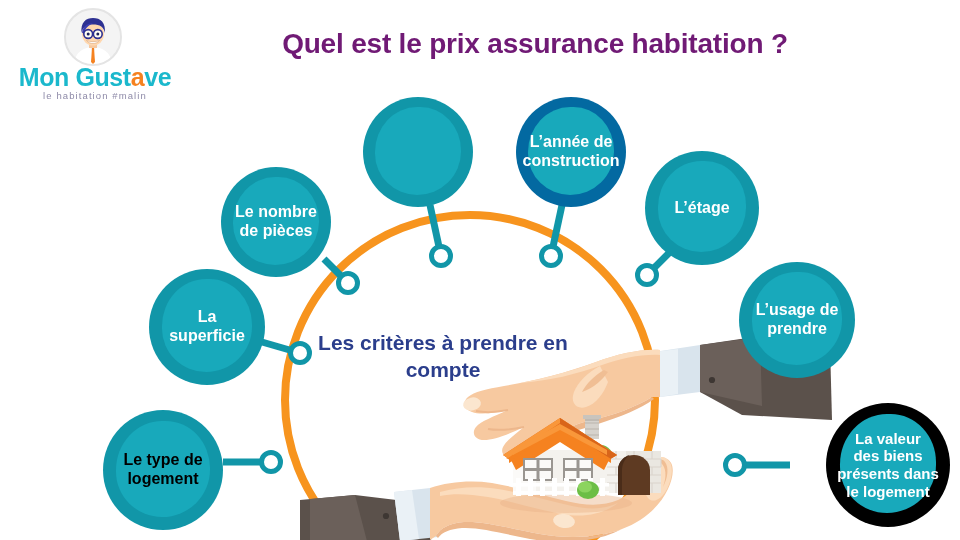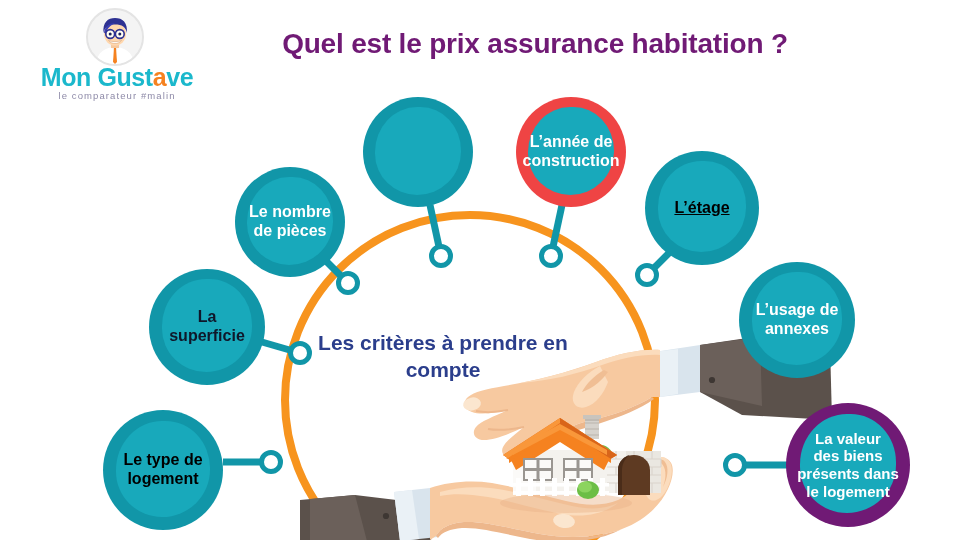--- a/index.html
+++ b/index.html
@@ -10,21 +10,21 @@
     overflow: hidden;
   }
   #stage {
     position: relative;
     width: 960px; height: 540px;
     background: #ffffff;
   }
 
   
   #logo {
-    position: absolute; left: 22px; top: 6px;
+    position: absolute; left: 0; top: 6px;
     width: 190px; height: 100px;
   }
   #avatar-frame {
     position: absolute; left: 64px; top: 2px;
     width: 58px; height: 58px; border-radius: 50%;
     background: #f2f2f2;
     border: 2px solid #e4e4e4;
     overflow: hidden;
   }
   #logo-wordmark {
@@ -118,21 +118,21 @@
         <circle cx="22.2" cy="24" r="4.4" fill="#fffdf2" stroke="#2E3192" stroke-width="1.6"></circle>
         <circle cx="31.8" cy="24" r="4.4" fill="#fffdf2" stroke="#2E3192" stroke-width="1.6"></circle>
         <path d="M26.6 24 h0.8" stroke="#2E3192" stroke-width="1.6"></path>
         <circle cx="22.2" cy="24" r="1.5" fill="#1c2260"></circle>
         <circle cx="31.8" cy="24" r="1.5" fill="#1c2260"></circle>
 
         <path d="M20.5 30.5 C23.5 34.5 30.5 34.5 33.5 30.5 C31 32 23 32 20.5 30.5 Z" fill="#ffffff" stroke="#d8a87e" stroke-width="0.6"></path>
       </svg>
     </div>
     <div id="logo-wordmark"><span class="c-teal">Mon Gust</span><span class="c-orange">a</span><span class="c-teal">ve</span></div>
-    <div id="logo-tagline">le comparateur #malin</div>
+    <div id="logo-tagline">le habitation #malin</div>
   </div>
 
   <div id="page-title">Quel est le prix assurance habitation ?</div>
 
   <svg id="ring-layer" width="960" height="540">
 
     <circle id="orange-ring" cx="470" cy="400" r="185" fill="none" stroke="#F7941E" stroke-width="8"></circle>
     <g id="connector-group">
         <line x1="223" y1="462" x2="271" y2="462" stroke="#1196A8" stroke-width="7"></line>
         <line x1="255" y1="340" x2="300" y2="353" stroke="#1196A8" stroke-width="7"></line>
@@ -310,46 +310,46 @@
 prendre en compte</div>
 
   <div id="bubble-host">
       <div class="bubble" style="left: 103px; top: 410px; width: 120px; height: 120px; background: rgb(17, 150, 168);">
         <div class="gloss" style="background: rgb(24, 169, 187);"></div>
         <div class="blabel" style="font-size: 16px; color: #000000;">Le type de
 logement</div>
       </div>
       <div class="bubble" style="left: 149px; top: 269px; width: 116px; height: 116px; background: rgb(17, 150, 168);">
         <div class="gloss" style="background: rgb(24, 169, 187);"></div>
-        <div class="blabel" style="font-size: 16px; color: #0f172a;">La
+        <div class="blabel" style="font-size: 16px; color: #ffffff;">La
 superficie</div>
       </div>
-      <div class="bubble" style="left: 235px; top: 167px; width: 110px; height: 110px; background: rgb(17, 150, 168);">
+      <div class="bubble" style="left: 221px; top: 167px; width: 110px; height: 110px; background: rgb(17, 150, 168);">
         <div class="gloss" style="background: rgb(24, 169, 187);"></div>
         <div class="blabel" style="font-size: 16px; color: rgb(255, 255, 255);">Le nombre
 de pièces</div>
       </div>
       <div class="bubble" style="left: 363px; top: 97px; width: 110px; height: 110px; background: rgb(17, 150, 168);">
         <div class="gloss" style="background: rgb(24, 169, 187);"></div>
       </div>
-      <div class="bubble" style="left: 516px; top: 97px; width: 110px; height: 110px; background: #ef4444;">
+      <div class="bubble" style="left: 516px; top: 97px; width: 110px; height: 110px; background: #0369a1;">
         <div class="gloss" style="background: rgb(24, 169, 187);"></div>
         <div class="blabel" style="font-size: 16px; color: rgb(255, 255, 255);">L’année de
 construction</div>
       </div>
       <div class="bubble" style="left: 645px; top: 151px; width: 114px; height: 114px; background: rgb(17, 150, 168);">
         <div class="gloss" style="background: rgb(24, 169, 187);"></div>
-        <div class="blabel" style="font-size: 16px; color: #000000; text-decoration: underline;">L’étage</div>
+        <div class="blabel" style="font-size: 16px; color: #ffffff;">L’étage</div>
       </div>
       <div class="bubble" style="left: 739px; top: 262px; width: 116px; height: 116px; background: rgb(17, 150, 168);">
         <div class="gloss" style="background: rgb(24, 169, 187);"></div>
         <div class="blabel" style="font-size: 16px; color: rgb(255, 255, 255);">L’usage de
-annexes</div>
-      </div>
-      <div class="bubble" style="left: 786px; top: 403px; width: 124px; height: 124px; background: #701a75;">
+prendre</div>
+      </div>
+      <div class="bubble" style="left: 826px; top: 403px; width: 124px; height: 124px; background: #000000;">
         <div class="gloss" style="background: rgb(24, 169, 187);"></div>
         <div class="blabel" style="font-size: 15px; color: rgb(255, 255, 255);">La valeur
 des biens
 présents dans
 le logement</div>
       </div>
     </div>
 
 </div>
 

